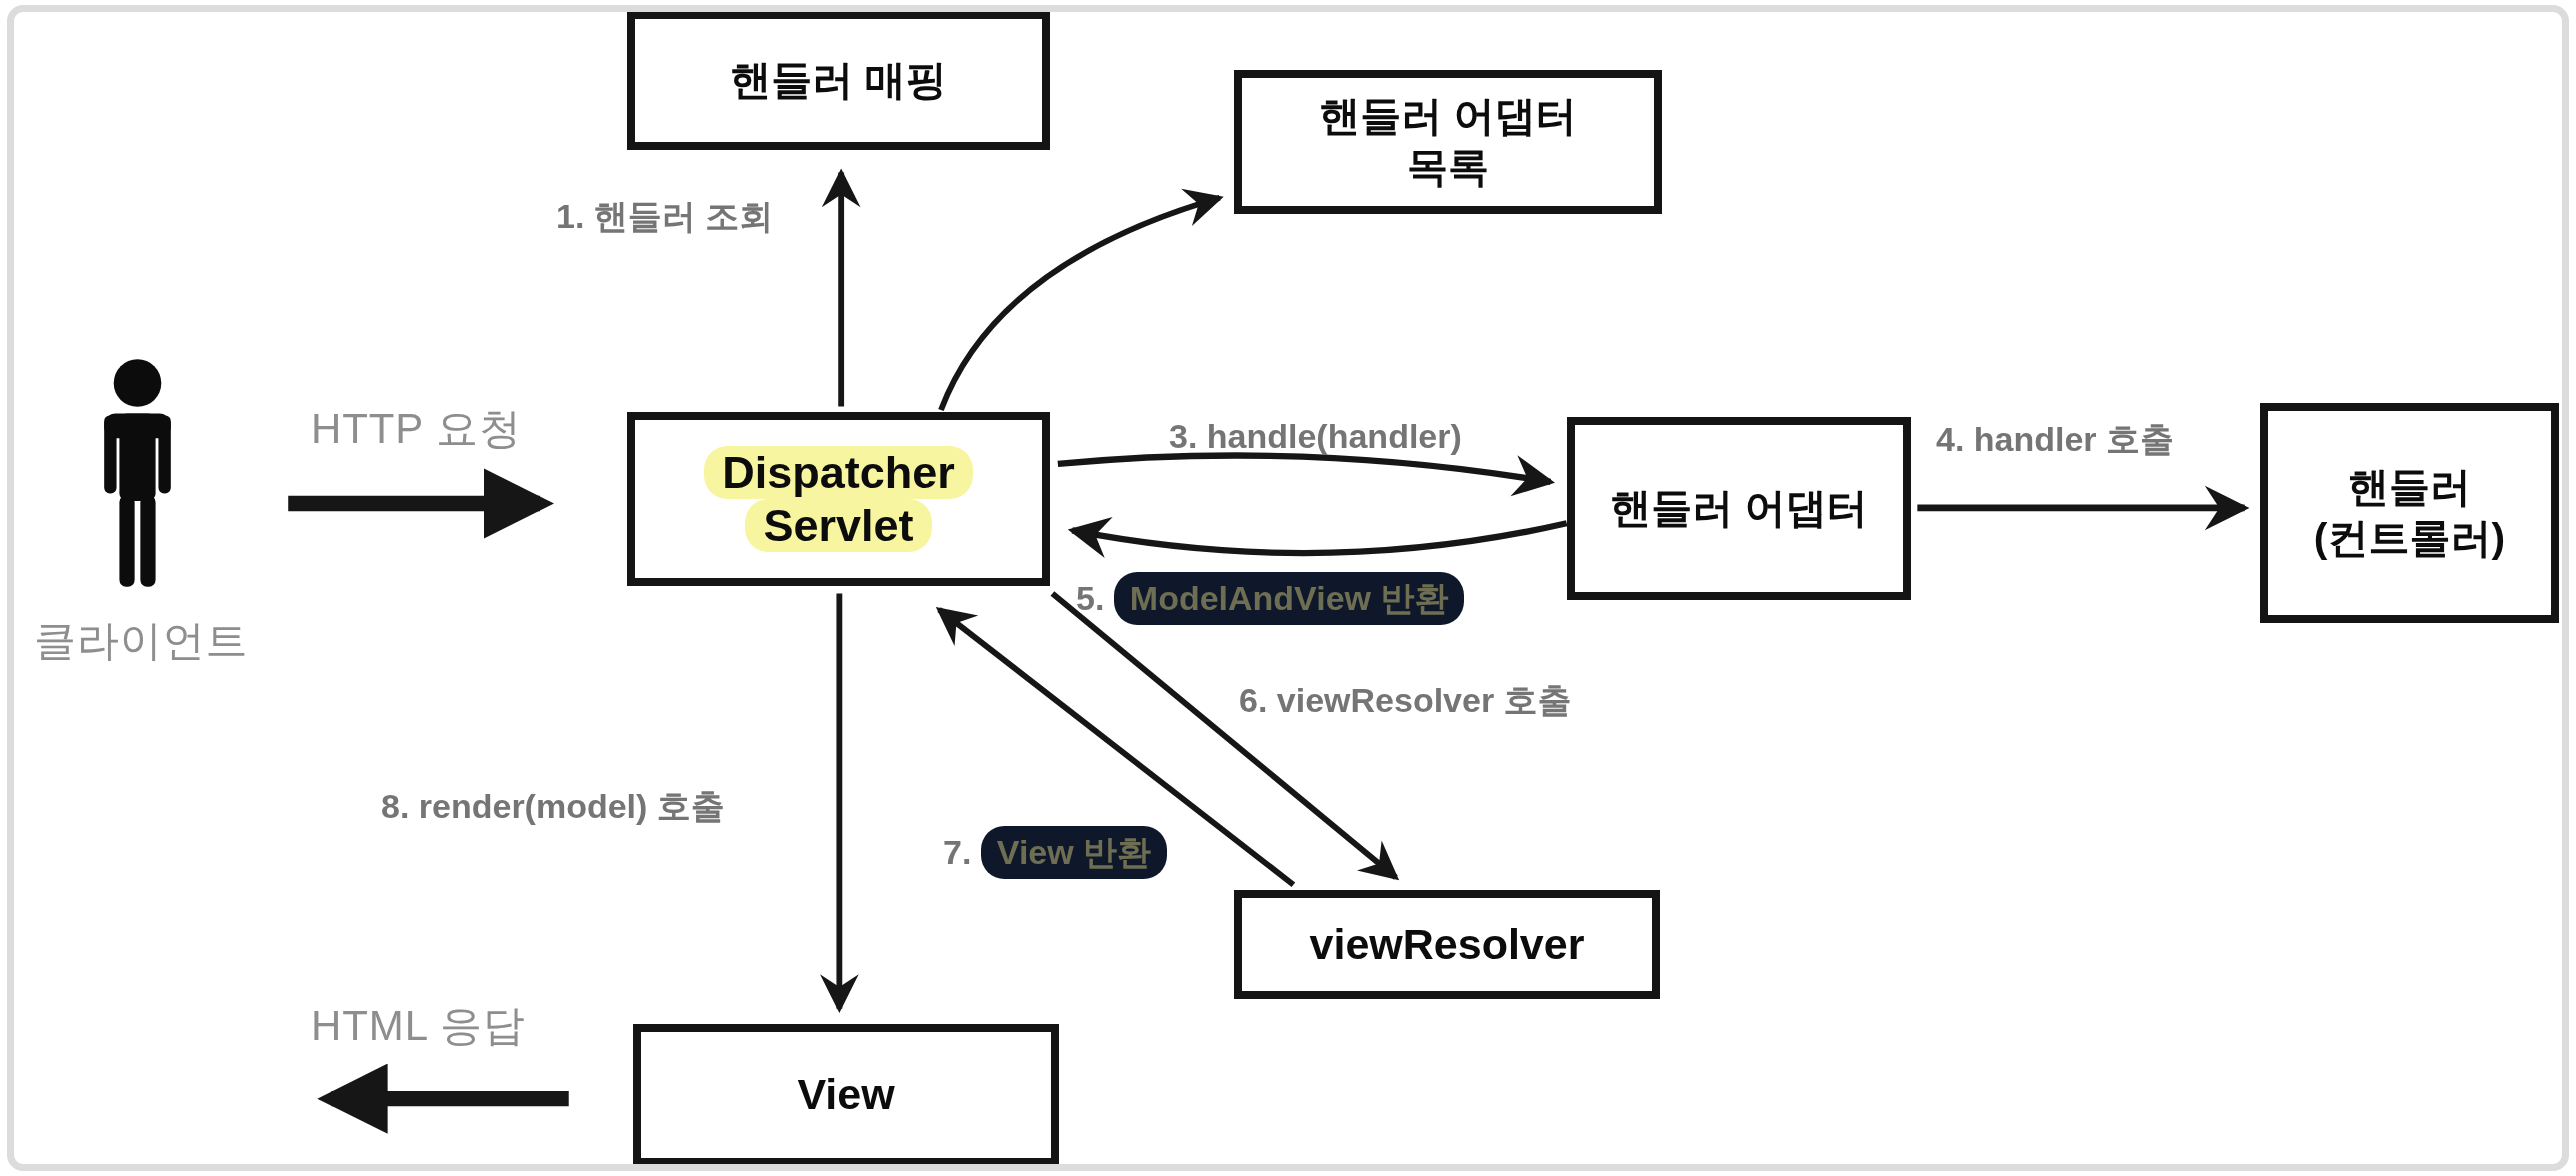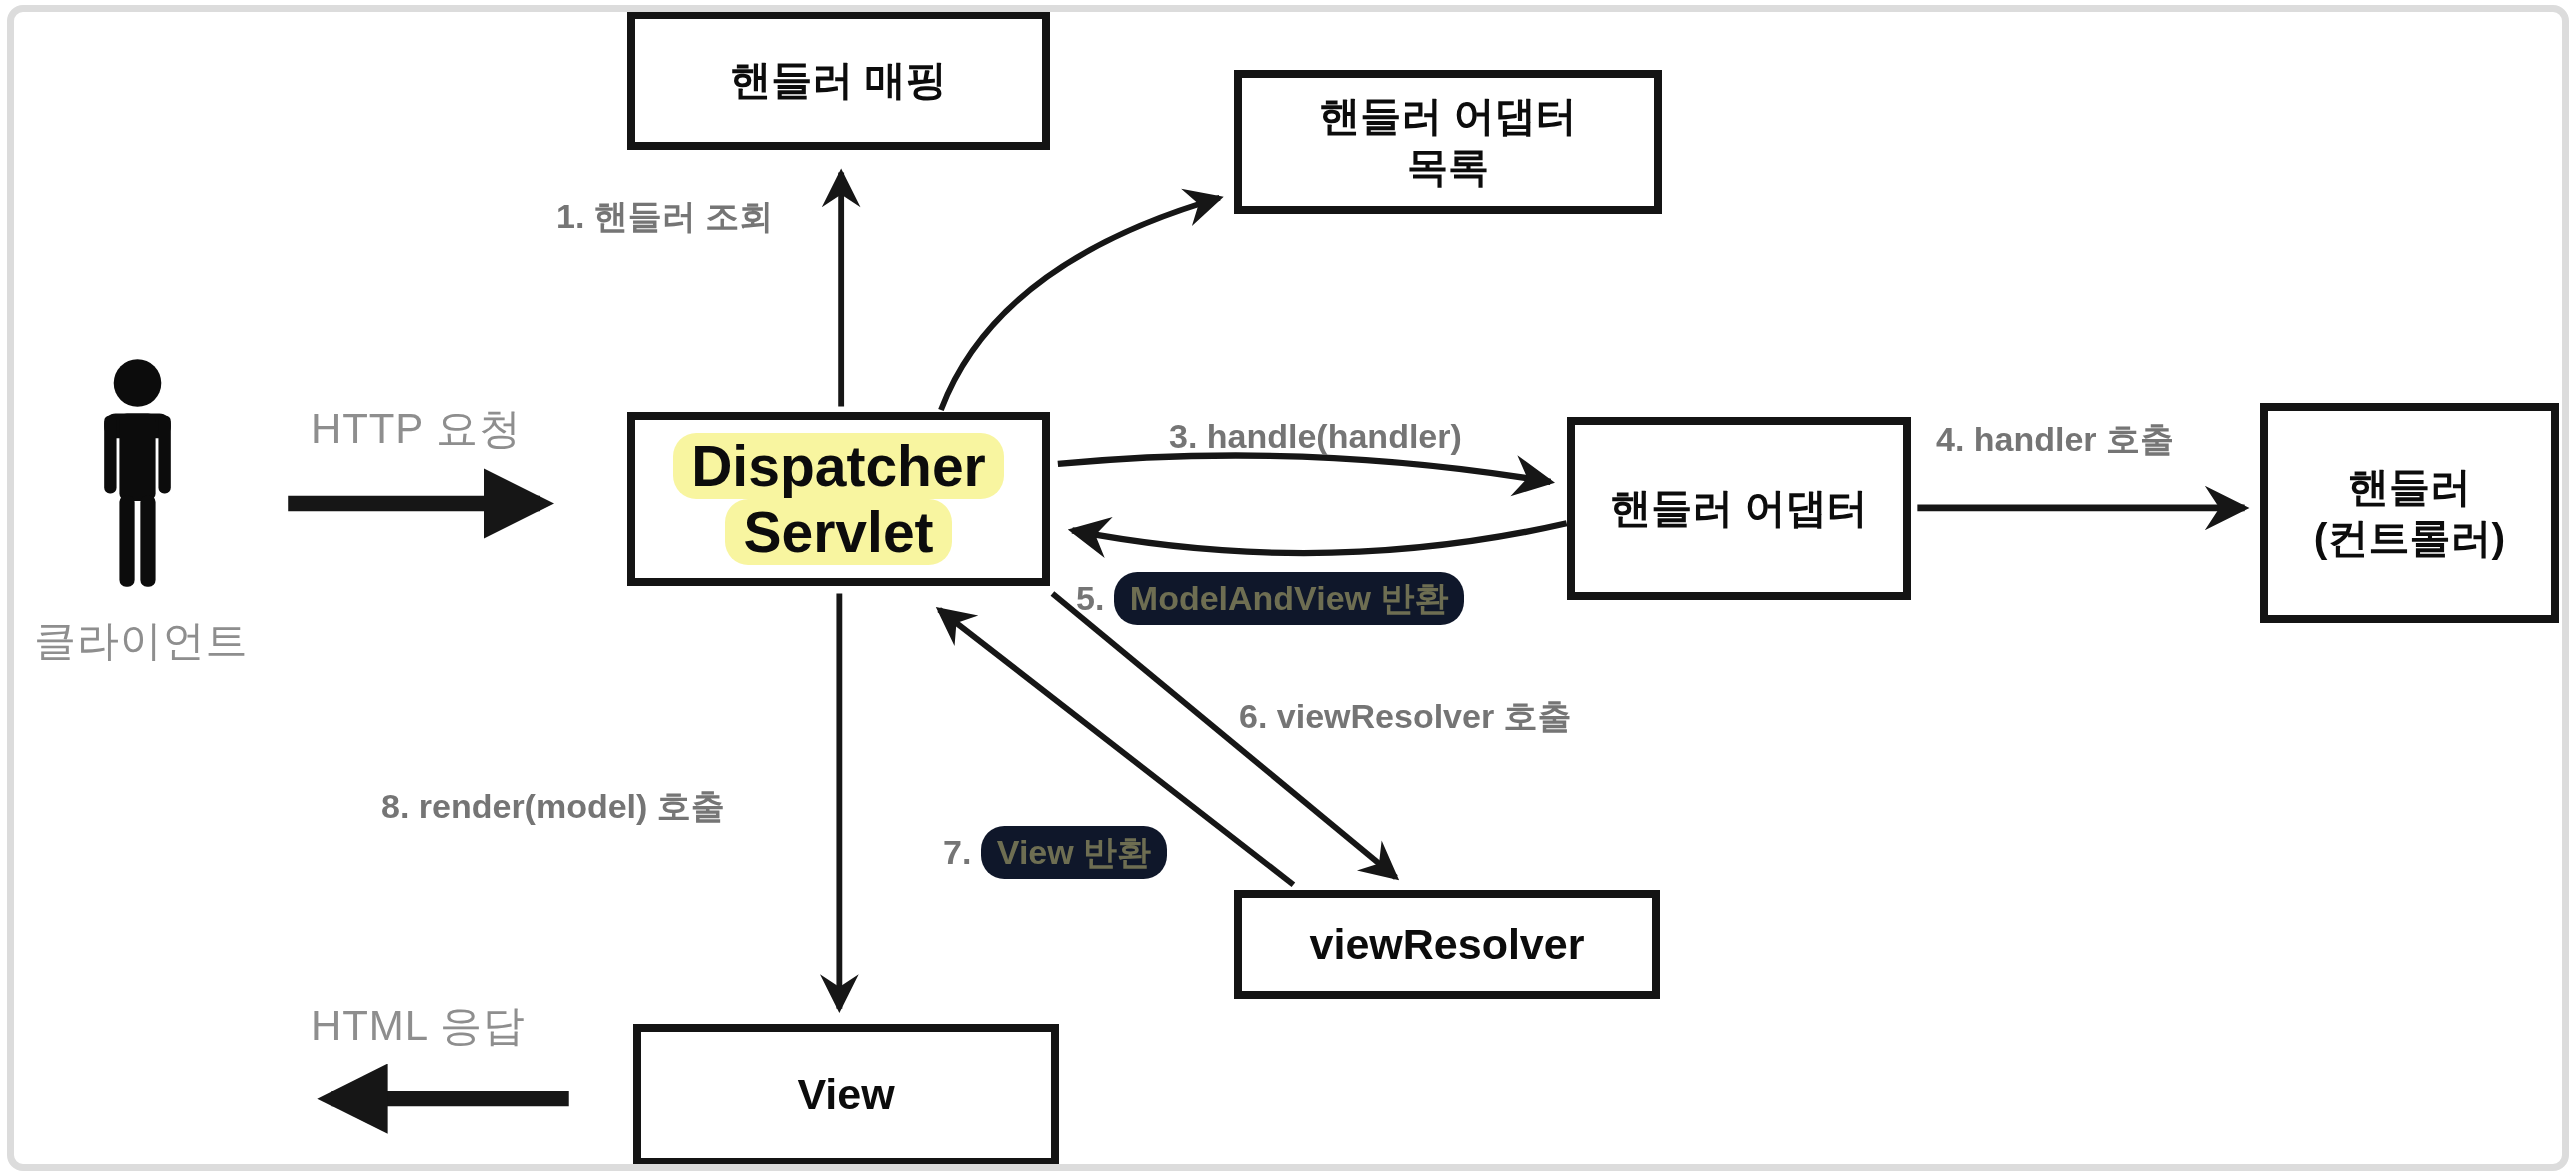--- a/index.html
+++ b/index.html
@@ -82,21 +82,21 @@
 
   <div class="node kfont" style="left:627px;top:10.8px;width:423px;height:139px">
     <span class="ln">핸들러 매핑</span>
   </div>
 
   <div class="node kfont" style="left:1234px;top:70px;width:428px;height:144px">
     <span class="ln">핸들러 어댑터</span>
     <span class="ln">목록</span>
   </div>
 
-  <div class="node" style="left:627px;top:412px;width:423px;height:174px;font-size:57px;line-height:1.1">
+  <div class="node" style="left:627px;top:412px;width:423px;height:174px;font-size:45px;line-height:1.1">
     <span class="hl ln">Dispatcher</span>
     <span class="hl ln">Servlet</span>
   </div>
 
   <div class="node kfont" style="left:1567px;top:417px;width:344px;height:183px">
     <span class="ln">핸들러 어댑터</span>
   </div>
 
   <div class="node kfont" style="left:2260px;top:403px;width:299px;height:220px">
     <span class="ln">핸들러</span>
@@ -116,21 +116,21 @@
 
   <div class="step" style="left:556px;top:194px">1. 핸들러 조회</div>
   <div class="step" style="left:1169px;top:417px">3. handle(handler)</div>
   <div class="step" style="left:1936px;top:417px">4. handler 호출</div>
 
   <div class="step" style="left:1076px;top:572px">
     <span>5.</span>
     <span class="hl-step">ModelAndView 반환</span>
   </div>
 
-  <div class="step" style="left:1239px;top:694px">6. viewResolver 호출</div>
+  <div class="step" style="left:1239px;top:678px">6. viewResolver 호출</div>
 
   <div class="step" style="left:943px;top:826px">
     <span>7.</span>
     <span class="hl-step">View 반환</span>
   </div>
 
   <div class="step" style="left:381px;top:784px">8. render(model) 호출</div>
 
   <div class="frame"></div>
 </div>

